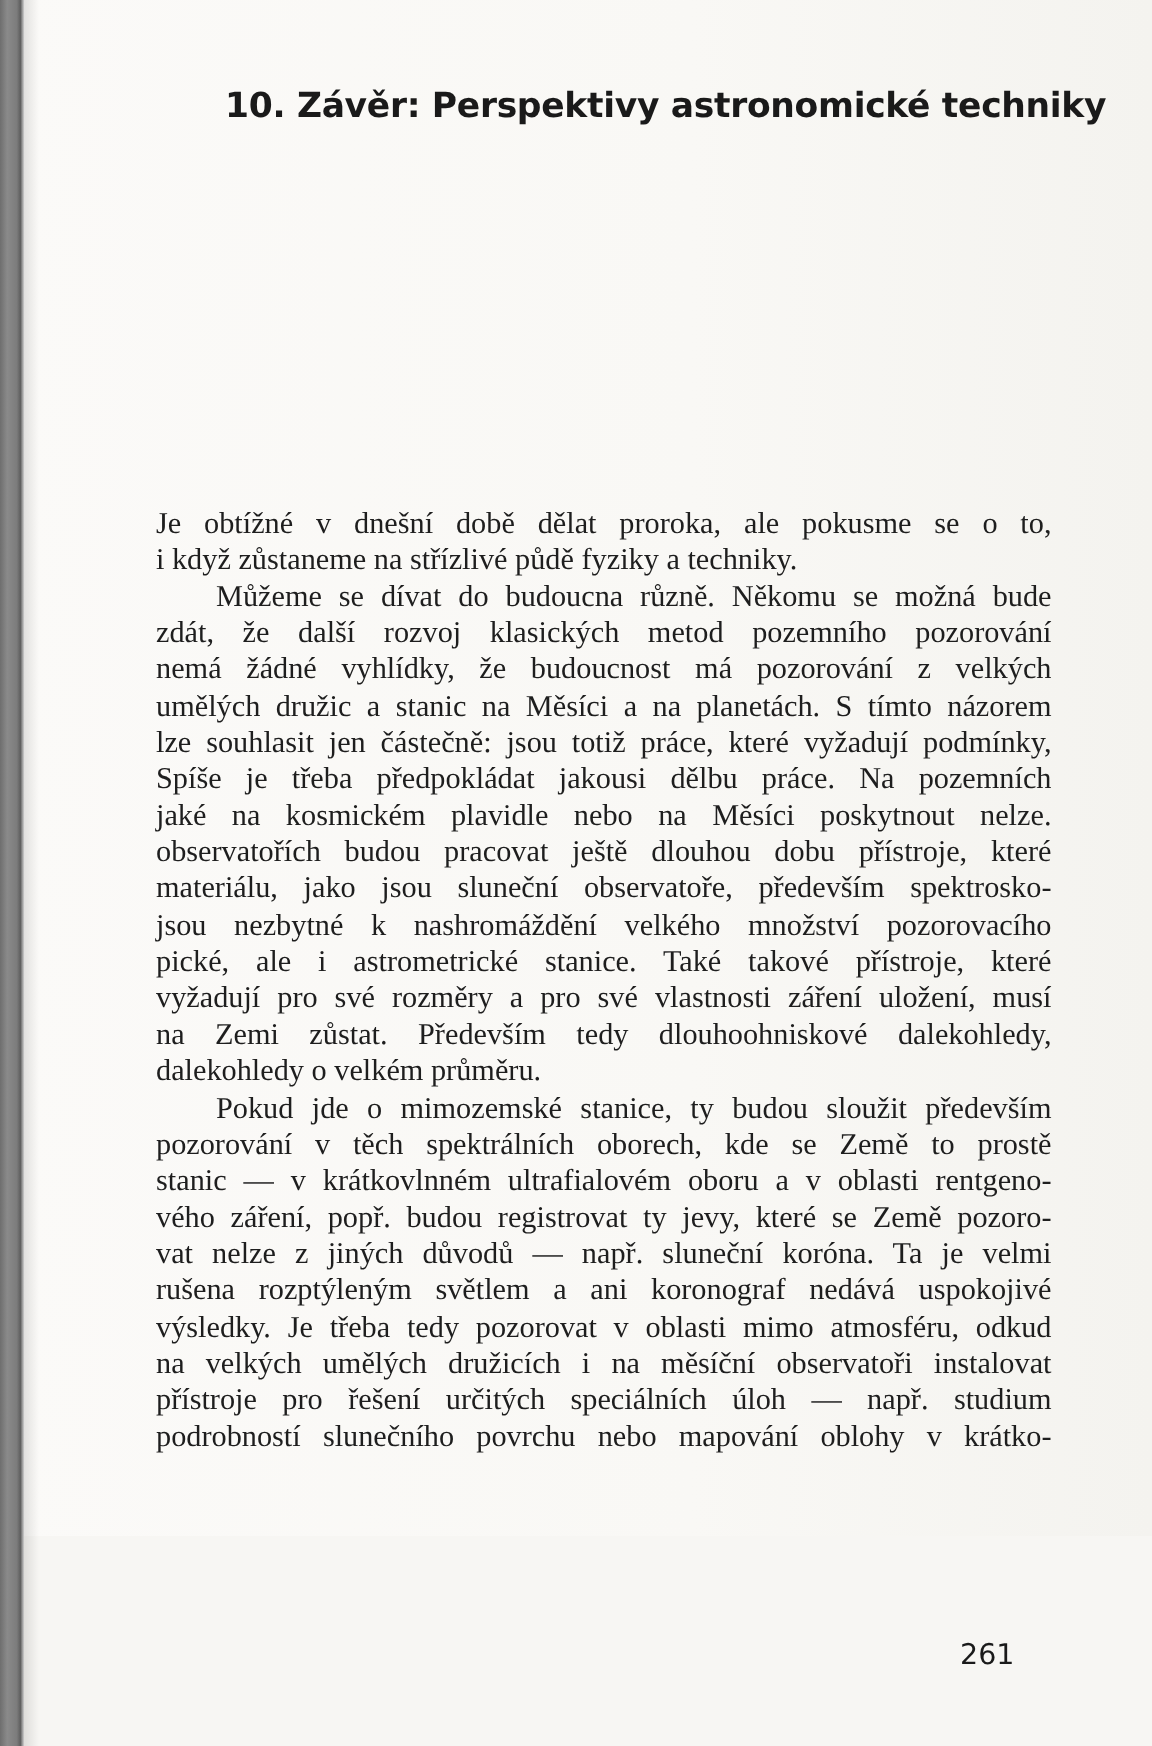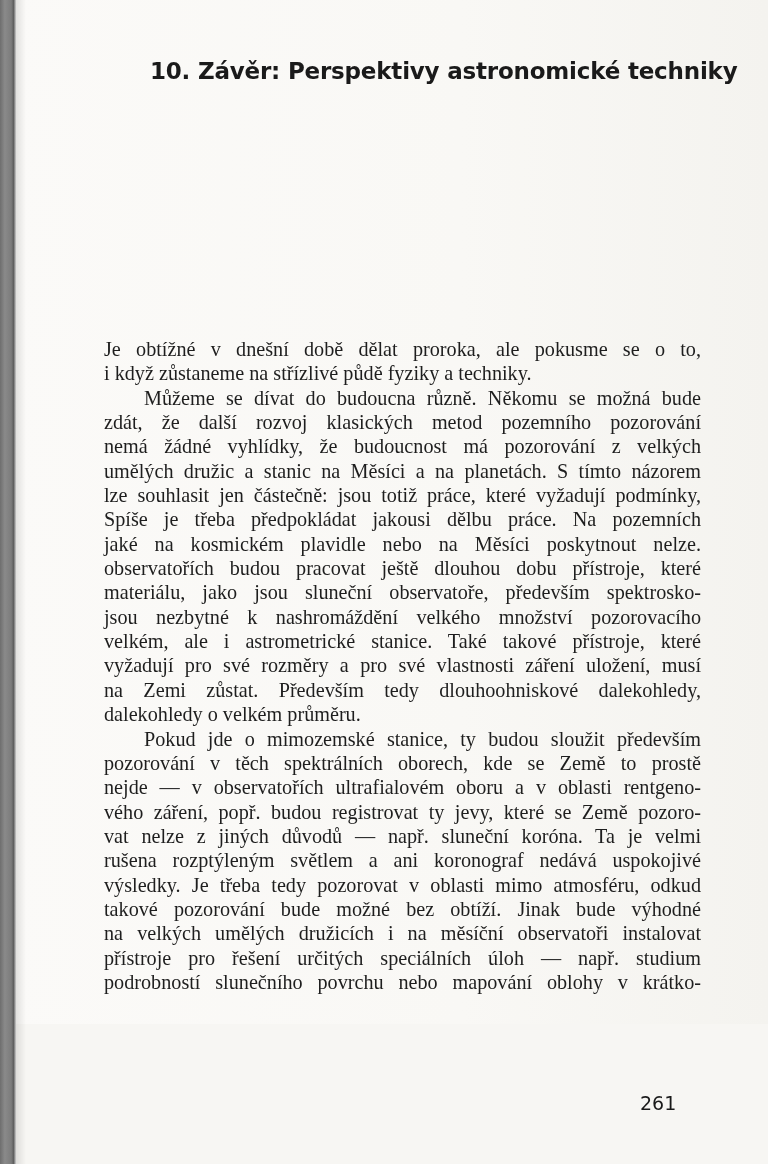--- a/index.html
+++ b/index.html
@@ -64,35 +64,34 @@
       <span class="line indent">Můžeme se dívat do budoucna různě. Někomu se možná bude</span>
       <span class="line">zdát, že další rozvoj klasických metod pozemního pozorování</span>
       <span class="line">nemá žádné vyhlídky, že budoucnost má pozorování z velkých</span>
       <span class="line">umělých družic a stanic na Měsíci a na planetách. S tímto názorem</span>
       <span class="line">lze souhlasit jen částečně: jsou totiž práce, které vyžadují podmínky,</span>
       <span class="line">Spíše je třeba předpokládat jakousi dělbu práce. Na pozemních</span>
       <span class="line">jaké na kosmickém plavidle nebo na Měsíci poskytnout nelze.</span>
       <span class="line">observatořích budou pracovat ještě dlouhou dobu přístroje, které</span>
       <span class="line">materiálu, jako jsou sluneční observatoře, především spektrosko-</span>
       <span class="line">jsou nezbytné k nashromáždění velkého množství pozorovacího</span>
-      <span class="line">velkém, ale i astrometrické stanice. Také takové přístroje, které</span>
+      <span class="line">pické, ale i astrometrické stanice. Také takové přístroje, které</span>
       <span class="line">vyžadují pro své rozměry a pro své vlastnosti záření uložení, musí</span>
       <span class="line">na Zemi zůstat. Především tedy dlouhoohniskové dalekohledy,</span>
       <span class="line last">dalekohledy o velkém průměru.</span>
     </div>
 
     <div>
       <span class="line indent">Pokud jde o mimozemské stanice, ty budou sloužit především</span>
       <span class="line">pozorování v těch spektrálních oborech, kde se Země to prostě</span>
-      <span class="line">nejde — v observatořích ultrafialovém oboru a v oblasti rentgeno-</span>
+      <span class="line">stanic — v krátkovlnném ultrafialovém oboru a v oblasti rentgeno-</span>
       <span class="line">vého záření, popř. budou registrovat ty jevy, které se Země pozoro-</span>
       <span class="line">vat nelze z jiných důvodů — např. sluneční koróna. Ta je velmi</span>
       <span class="line">rušena rozptýleným světlem a ani koronograf nedává uspokojivé</span>
       <span class="line">výsledky. Je třeba tedy pozorovat v oblasti mimo atmosféru, odkud</span>
-      <span class="line">takové pozorování bude možné bez obtíží. Jinak bude výhodné</span>
       <span class="line">na velkých umělých družicích i na měsíční observatoři instalovat</span>
       <span class="line">přístroje pro řešení určitých speciálních úloh — např. studium</span>
       <span class="line">podrobností slunečního povrchu nebo mapování oblohy v krátko-</span>
     </div>
   </div>
 
   <div class="page-number">261</div>
 </div>
 
 </body></html>

